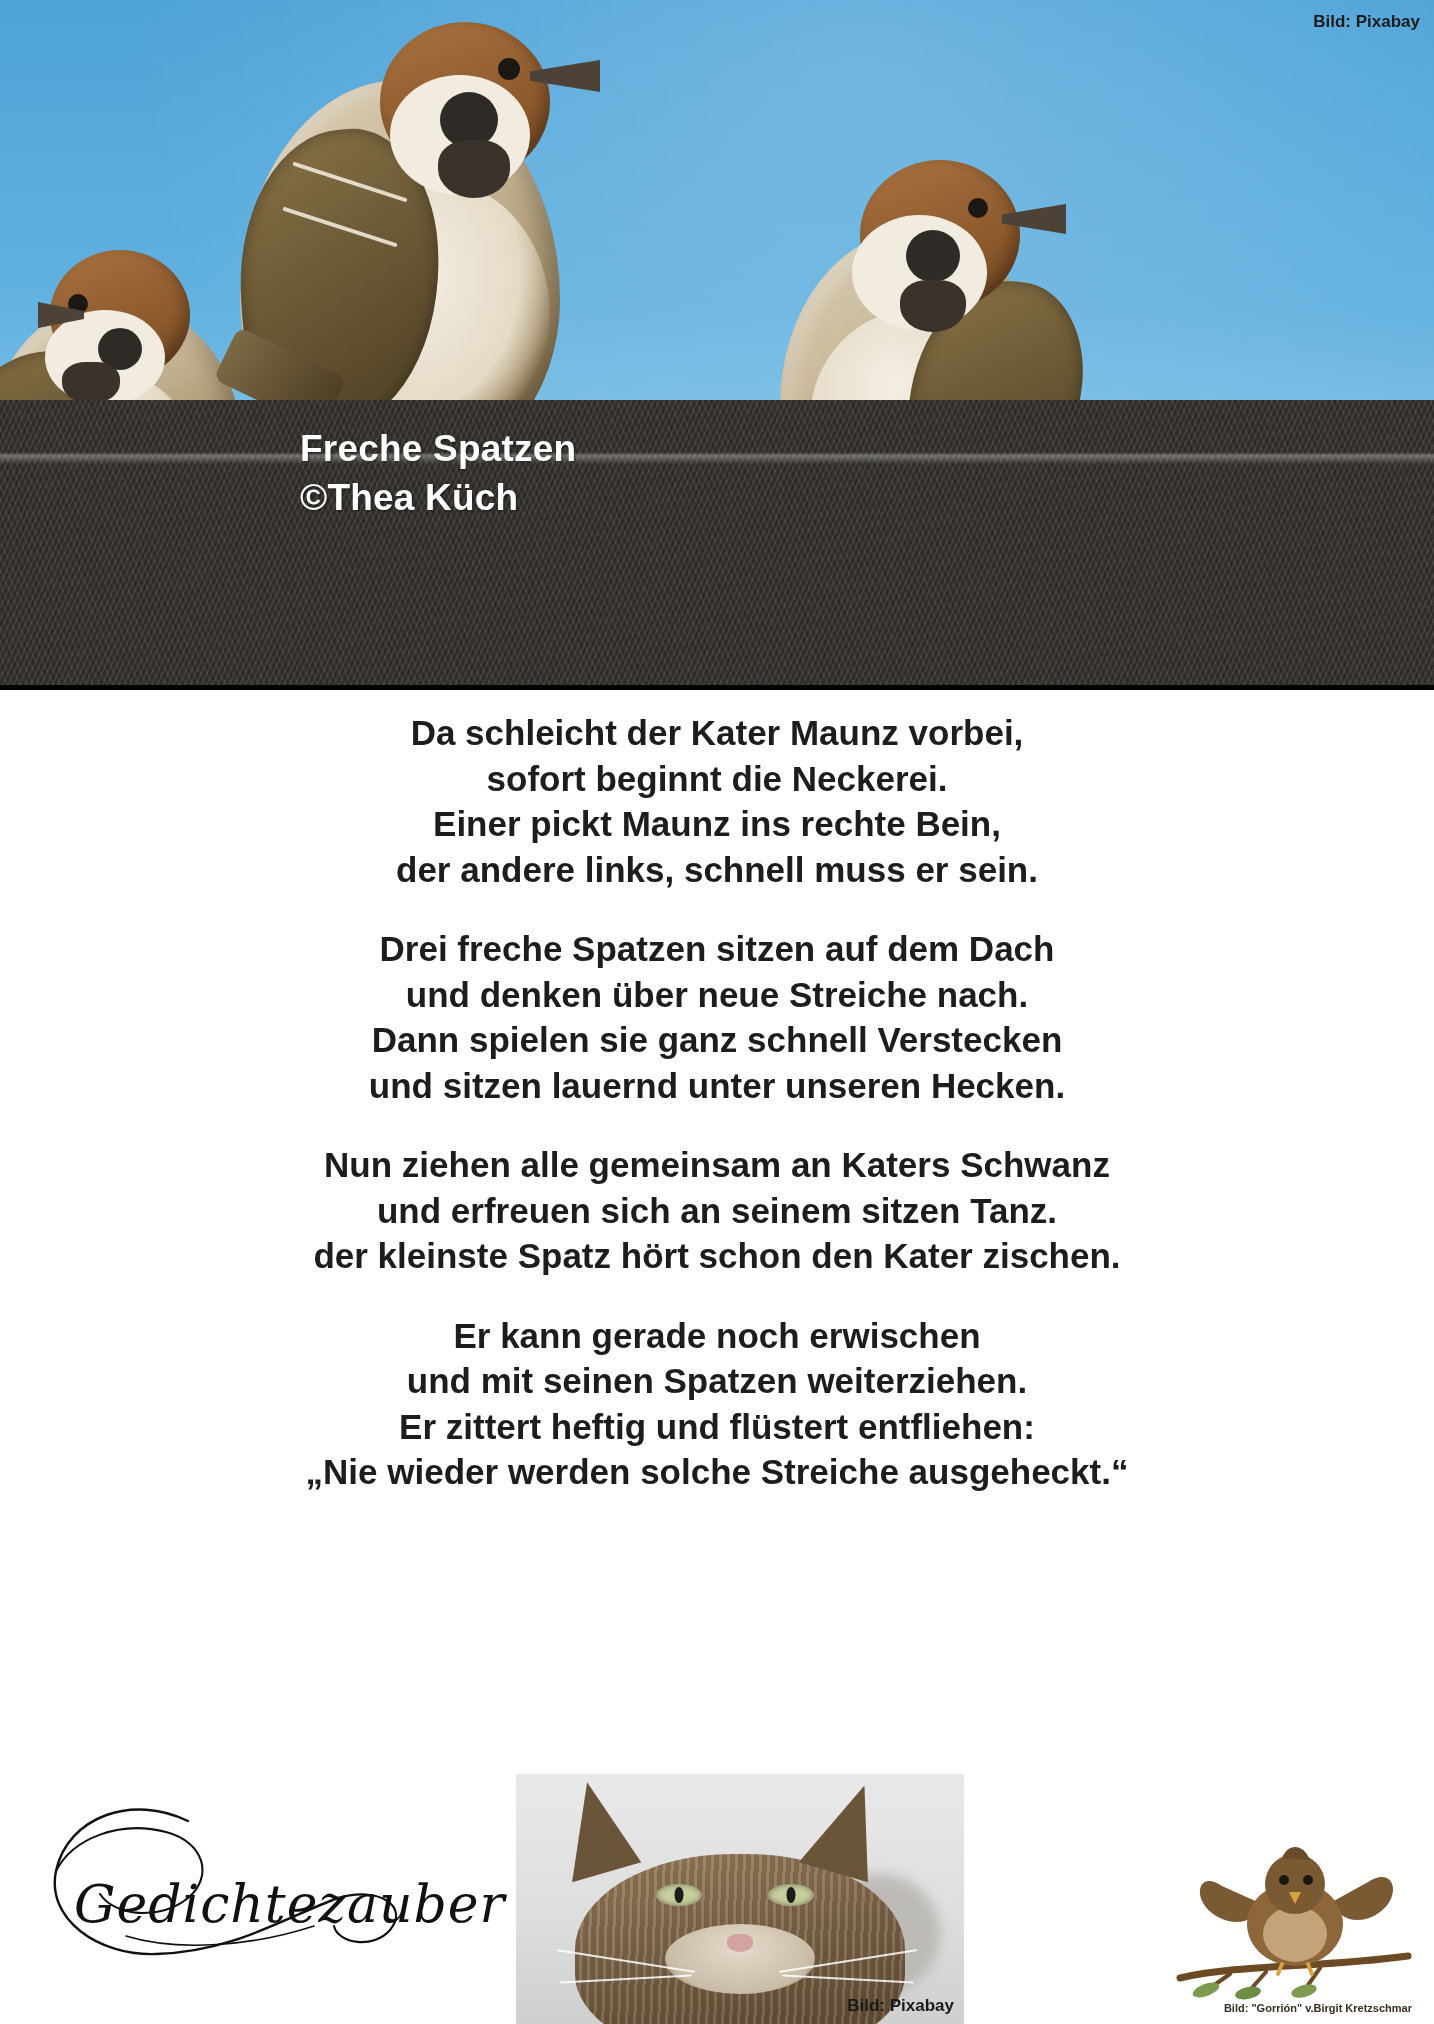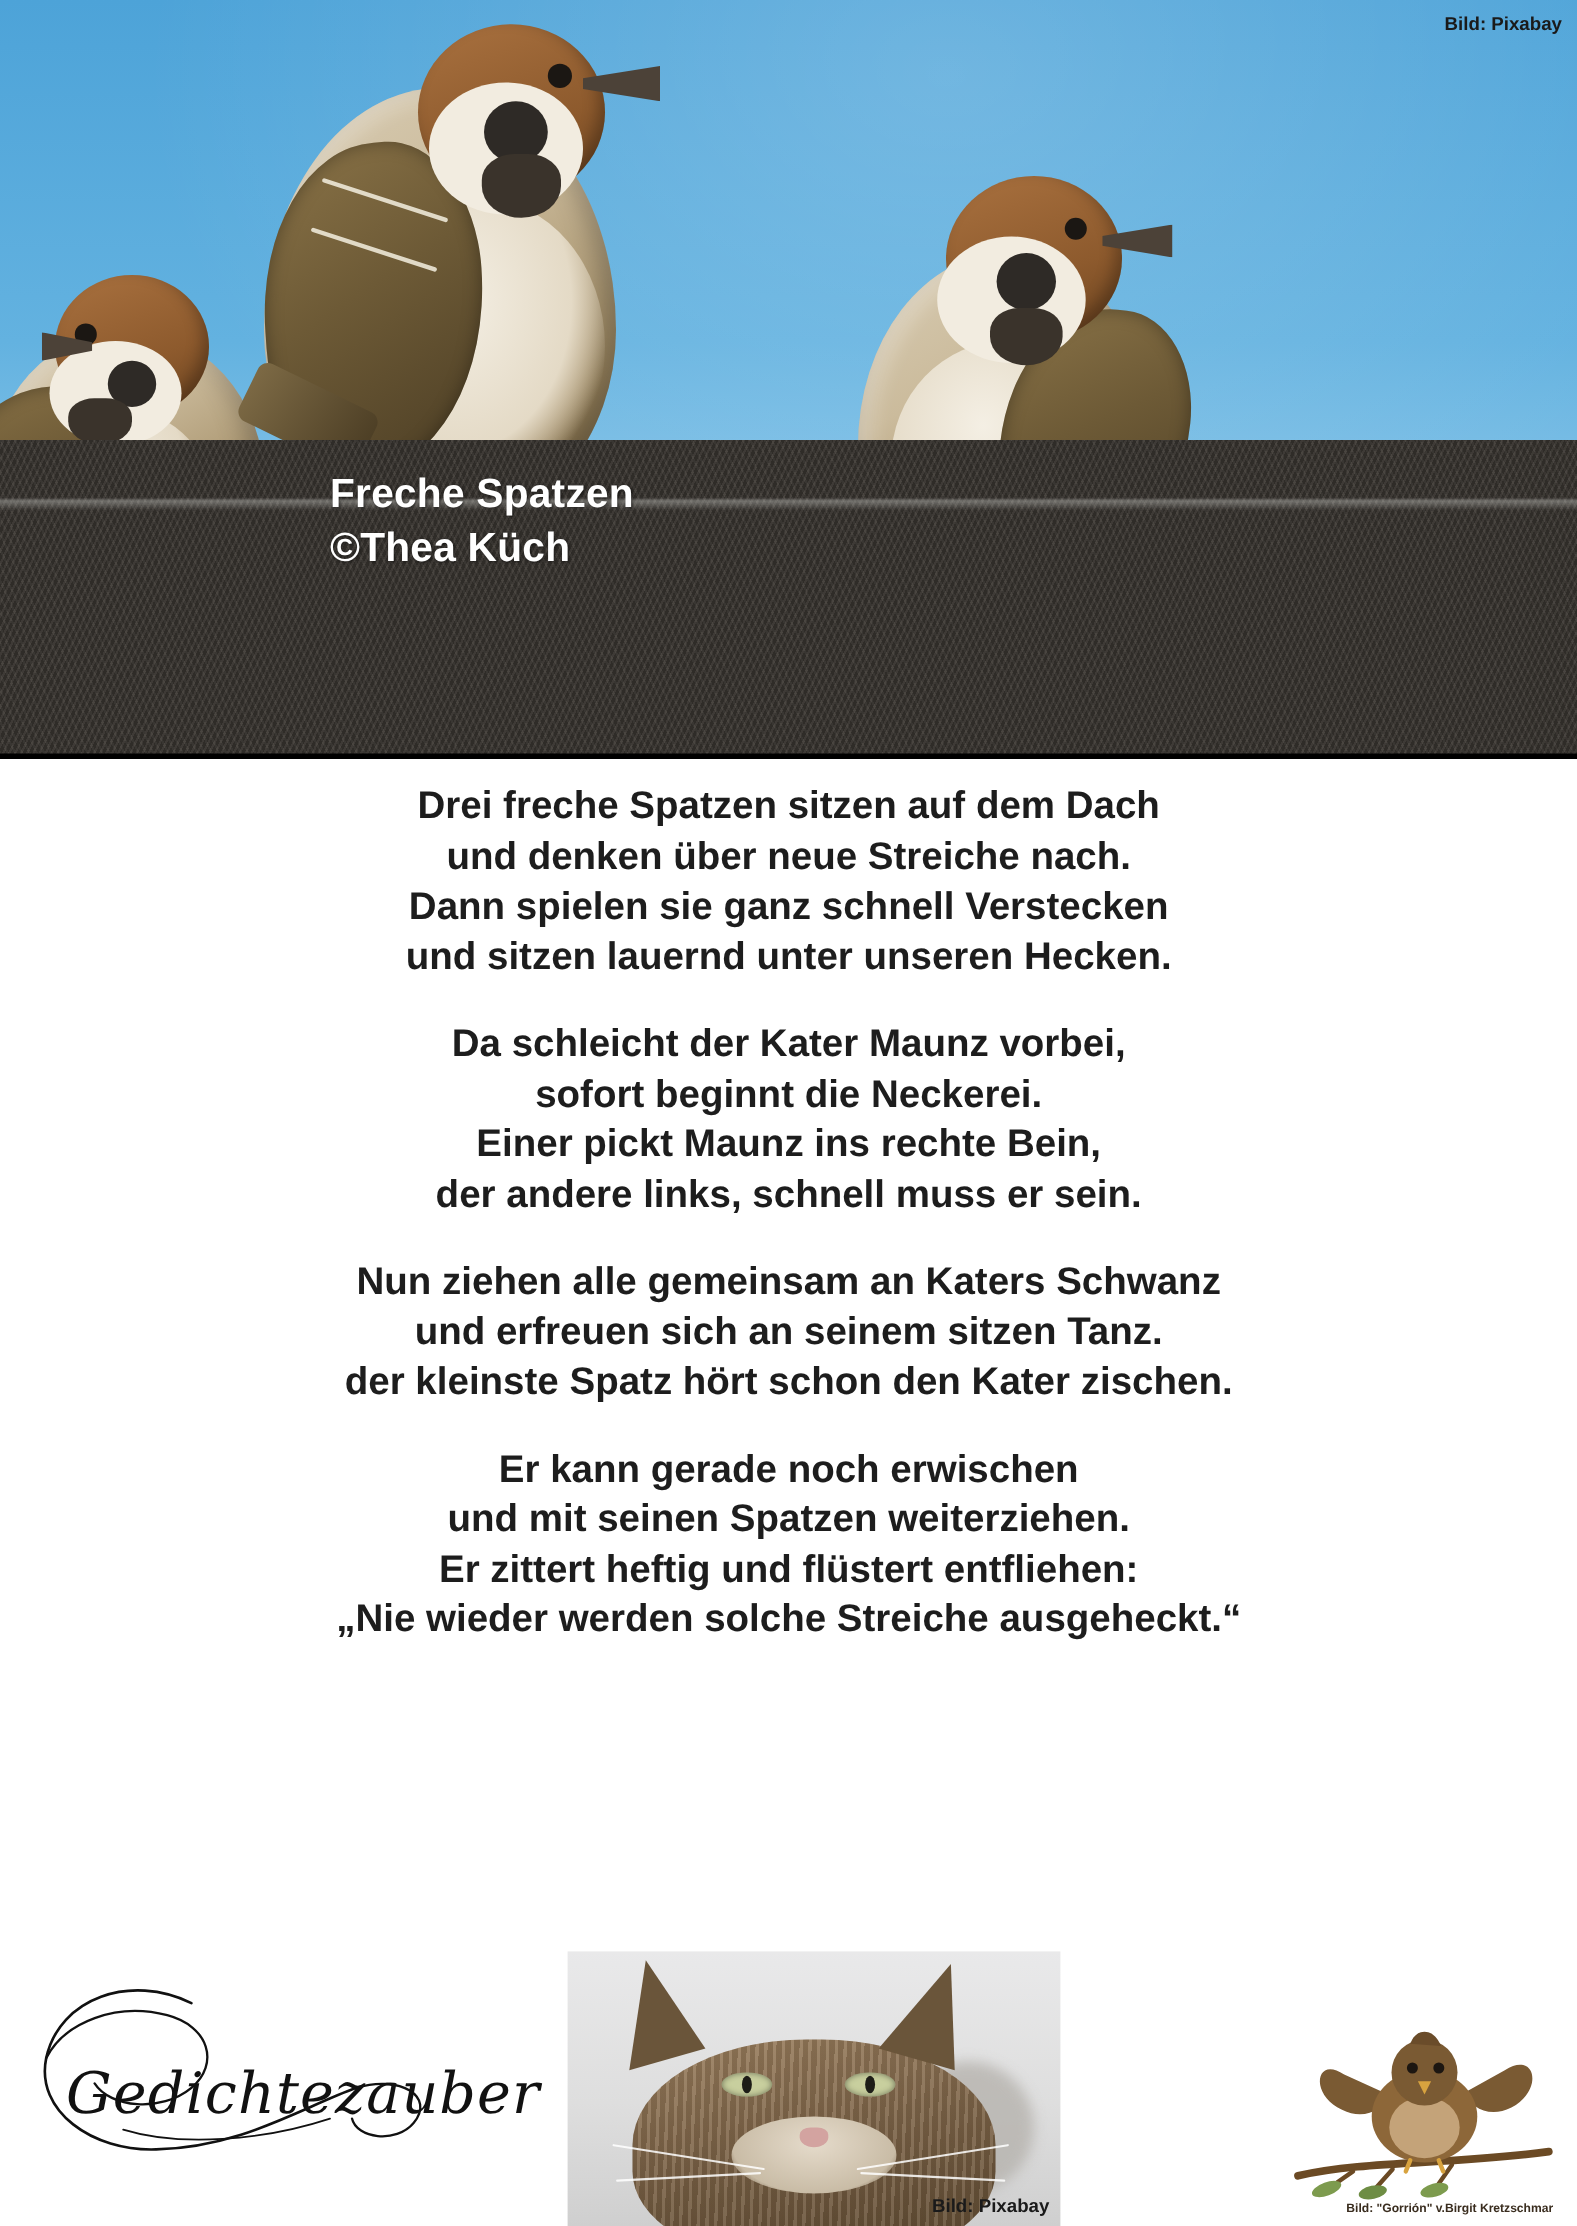--- a/index.html
+++ b/index.html
@@ -189,21 +189,21 @@
     position: absolute;
     left: 0;
     bottom: 0;
     width: 1434px;
     height: 260px;
   }
 
   
   .signature {
     position: absolute;
-    left: 24px;
+    left: 38px;
     bottom: 38px;
     width: 480px;
     height: 200px;
     text-decoration: underline;
   }
   .signature svg { display: block; }
   .sig-text {
     position: absolute;
     left: 36px;
     top: 88px;
@@ -380,30 +380,30 @@
   <div class="hero-caption">
     <div>Freche Spatzen</div>
     <div>©Thea Küch</div>
   </div>
 
   <div class="hero-bottom-rule"></div>
 </div>
 
 <div class="poem">
   <div class="stanza">
+    <div class="line">Da schleicht der Kater Maunz vorbei,</div>
+    <div class="line">sofort beginnt die Neckerei.</div>
+    <div class="line">Einer pickt Maunz ins rechte Bein,</div>
+    <div class="line">der andere links, schnell muss er sein.</div>
+  </div>
+  <div class="stanza">
     <div class="line">Drei freche Spatzen sitzen auf dem Dach</div>
     <div class="line">und denken über neue Streiche nach.</div>
     <div class="line">Dann spielen sie ganz schnell Verstecken</div>
     <div class="line">und sitzen lauernd unter unseren Hecken.</div>
-  </div>
-  <div class="stanza">
-    <div class="line">Da schleicht der Kater Maunz vorbei,</div>
-    <div class="line">sofort beginnt die Neckerei.</div>
-    <div class="line">Einer pickt Maunz ins rechte Bein,</div>
-    <div class="line">der andere links, schnell muss er sein.</div>
   </div>
   <div class="stanza">
     <div class="line">Nun ziehen alle gemeinsam an Katers Schwanz</div>
     <div class="line">und erfreuen sich an seinem sitzen Tanz.</div>
     <div class="line">der kleinste Spatz hört schon den Kater zischen.</div>
   </div>
   <div class="stanza">
     <div class="line">Er kann gerade noch erwischen</div>
     <div class="line">und mit seinen Spatzen weiterziehen.</div>
     <div class="line">Er zittert heftig und flüstert entfliehen:</div>

